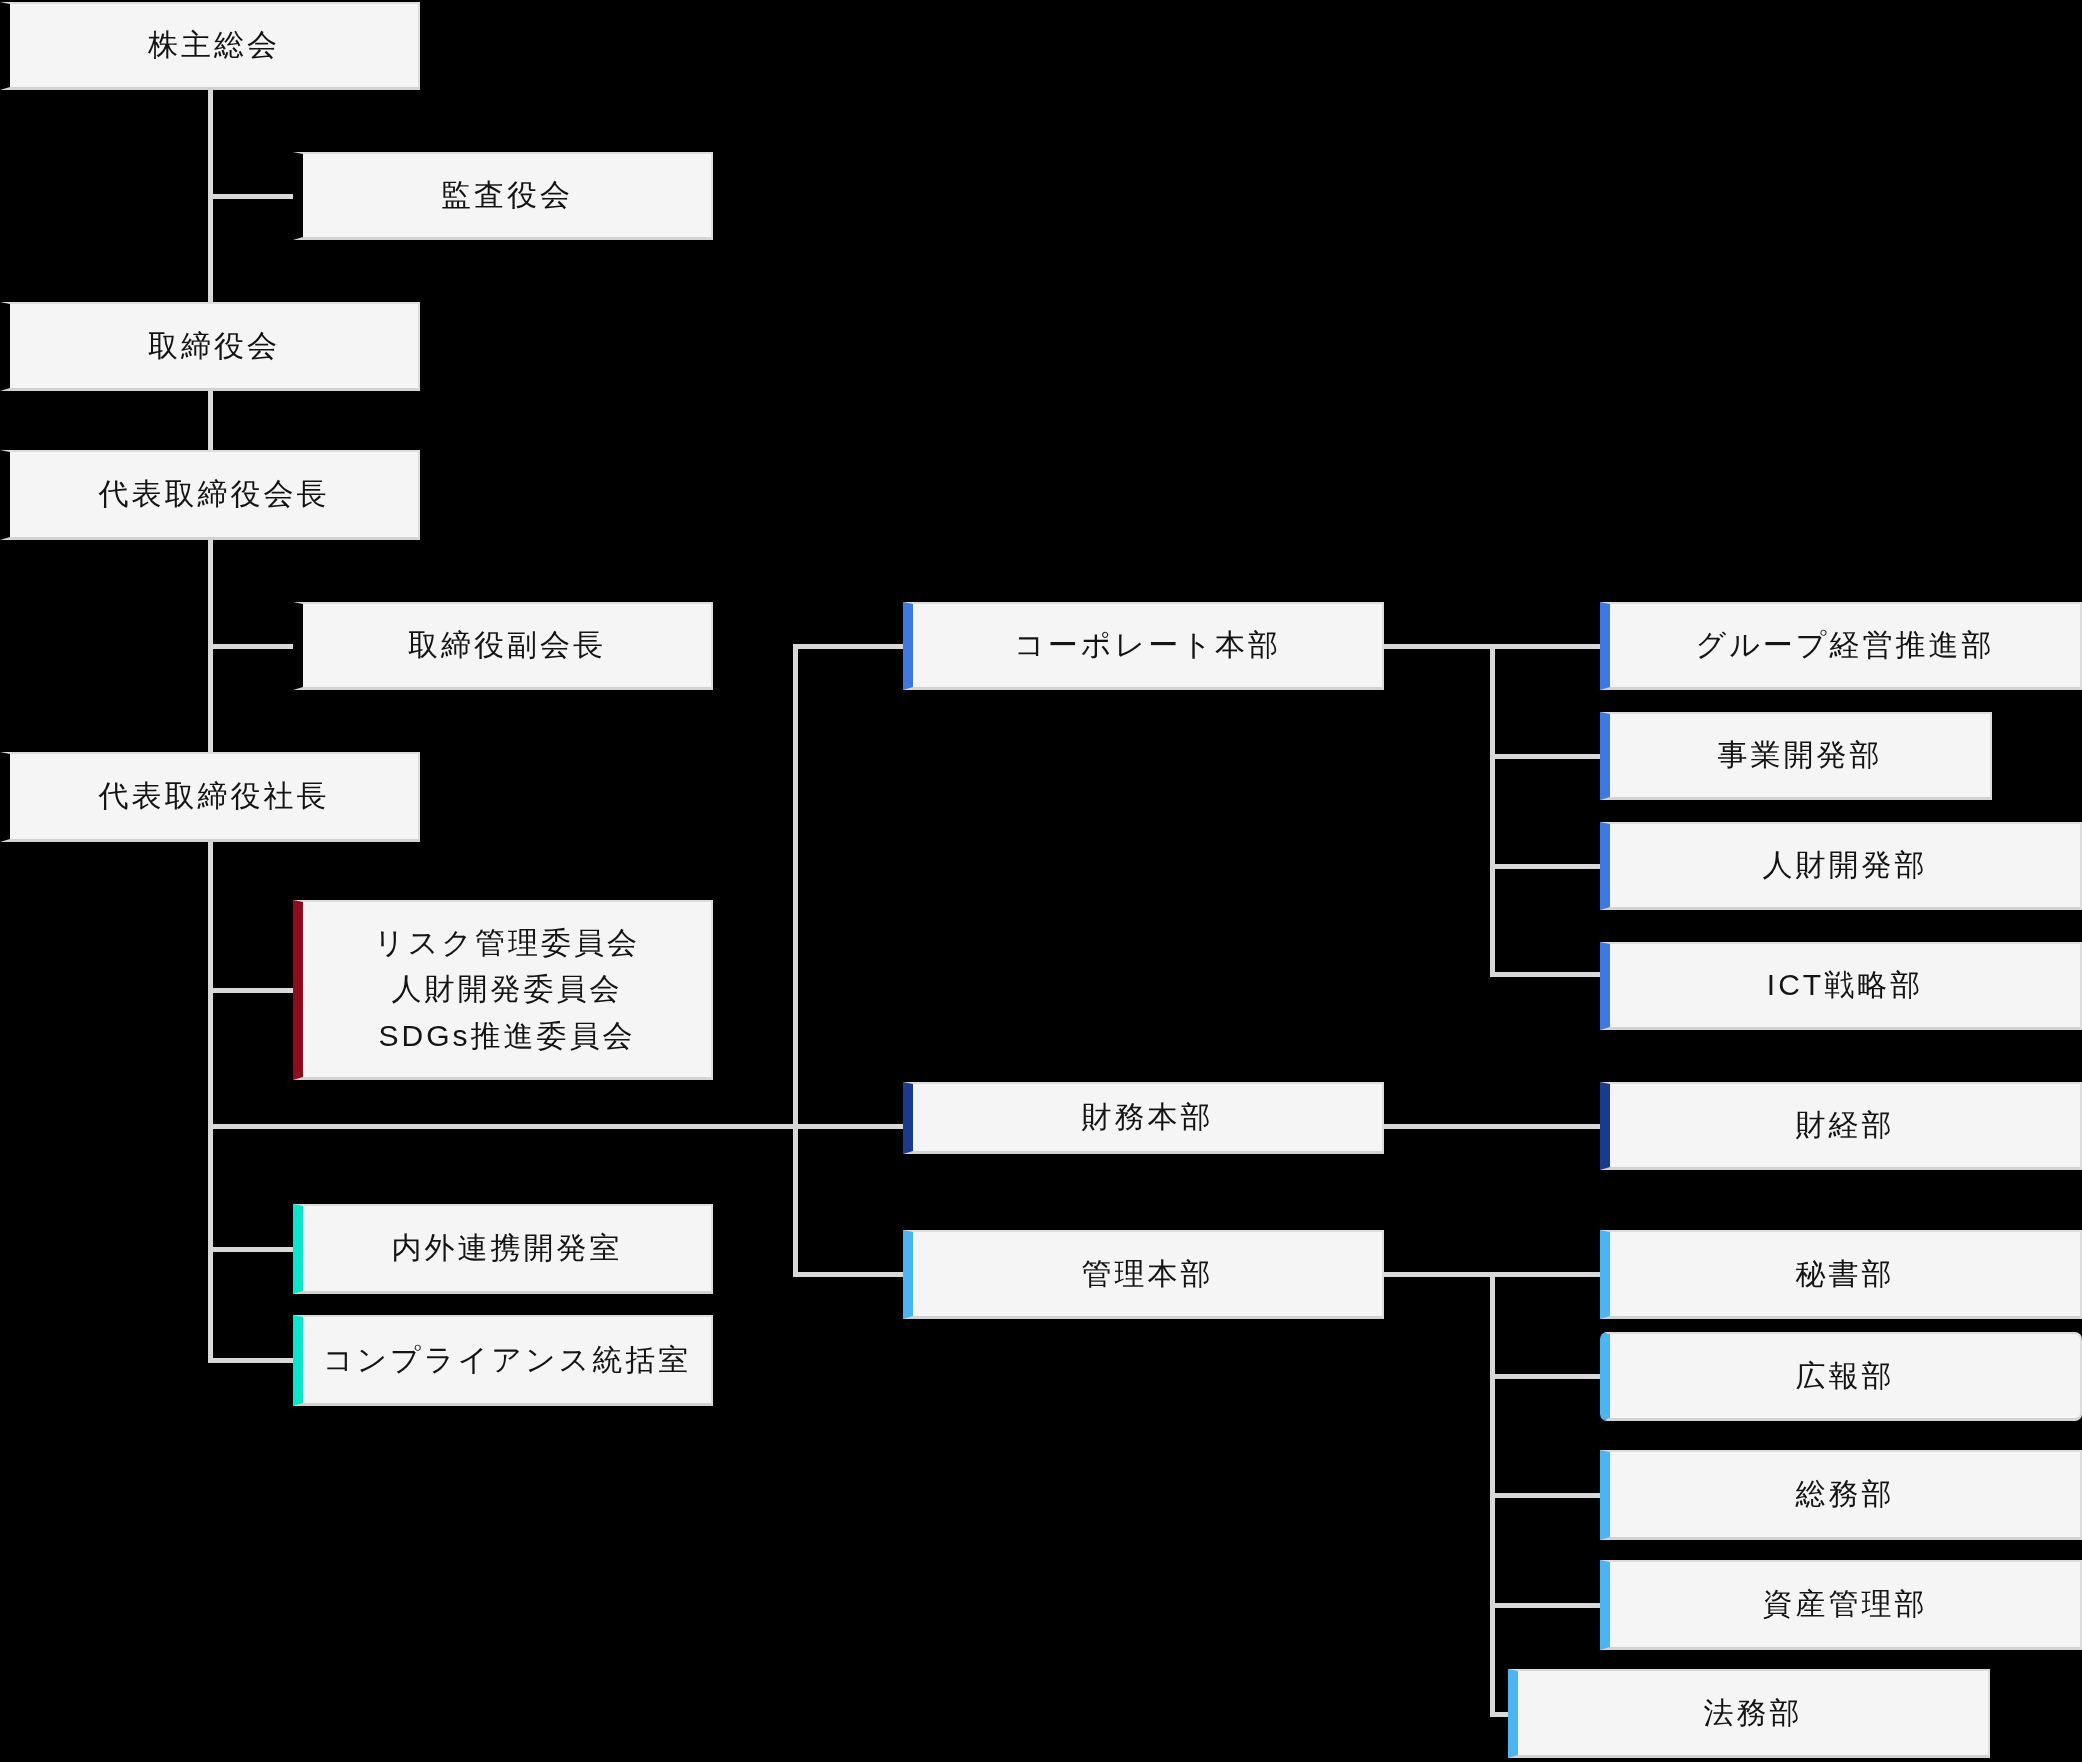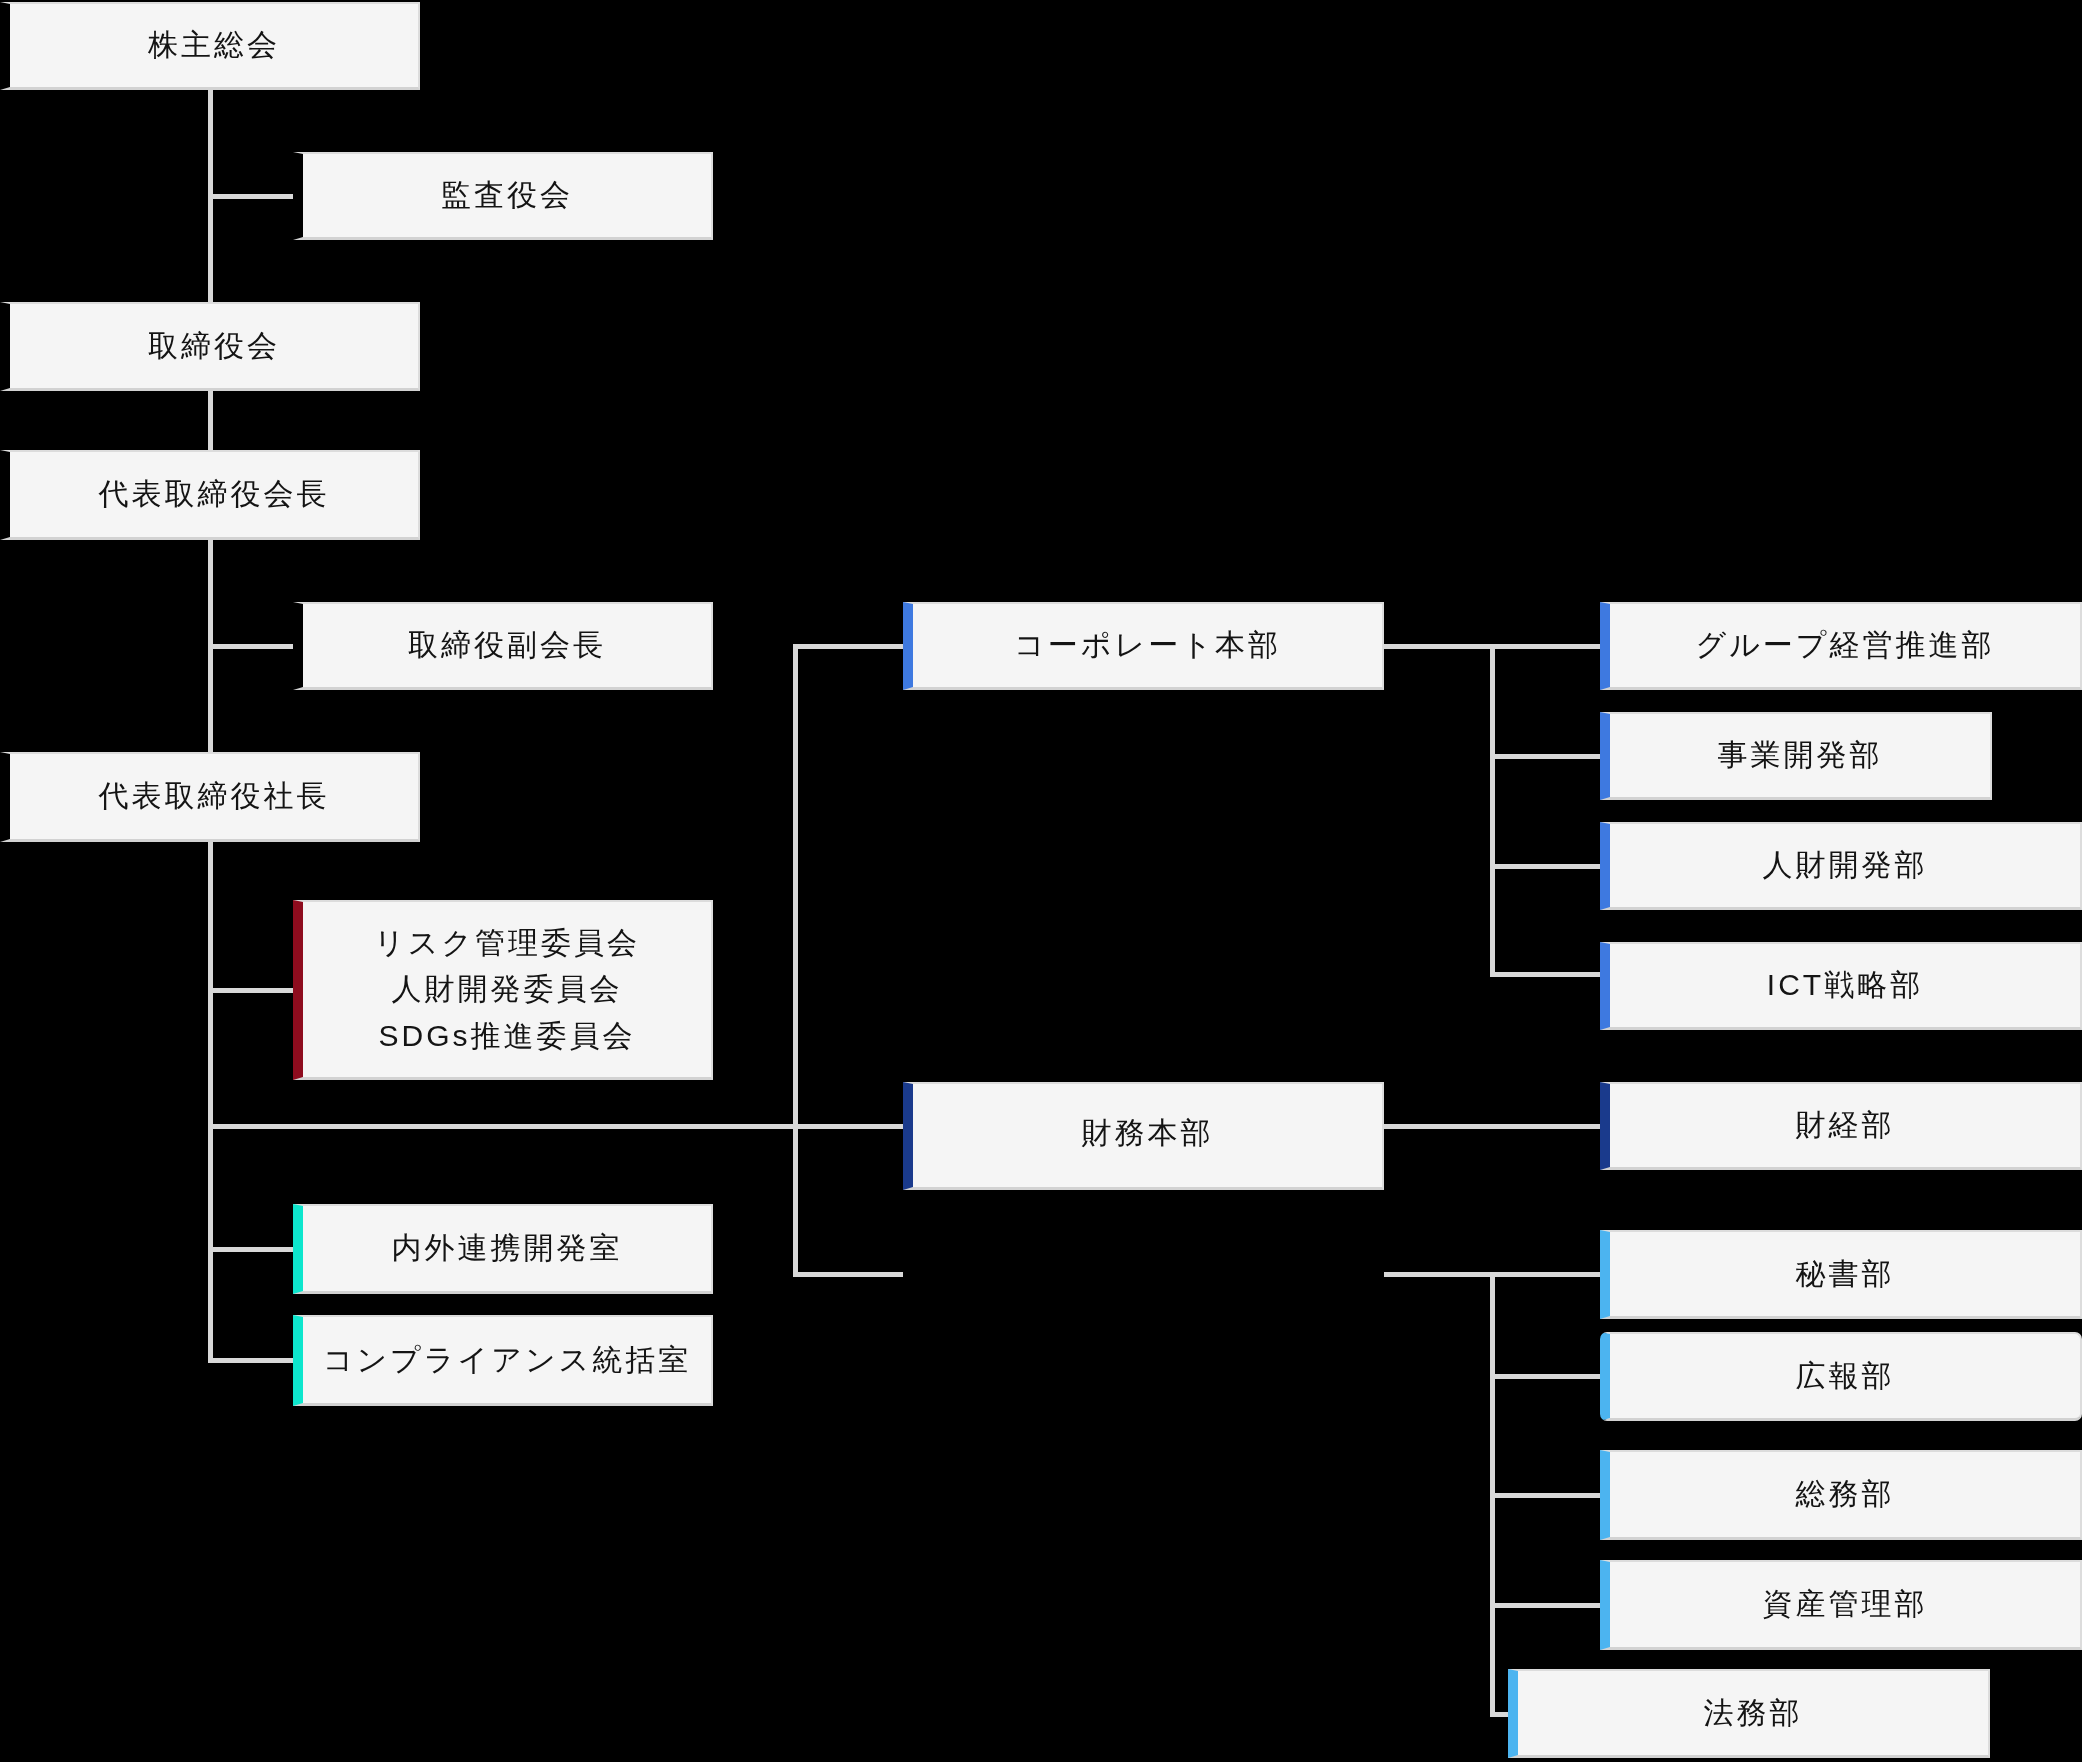--- a/index.html
+++ b/index.html
@@ -99,22 +99,25 @@
   <div class="node" style="left: 293px; top: 1204px; width: 420px; height: 90px; border-left-color: rgb(13, 230, 205);">
     <span>内外連携開発室</span>
   </div>
   <div class="node" style="left: 293px; top: 1315px; width: 420px; height: 91px; border-left-color: rgb(13, 230, 205);">
     <span>コンプライアンス統括室</span>
   </div>
 
   <div class="node" style="left: 903px; top: 602px; width: 481px; height: 88px; border-left-color: rgb(62, 121, 224);">
     <span>コーポレート本部</span>
   </div>
-  <div class="node" style="left: 903px; top: 1082px; width: 481px; height: 108px; border-left-color: rgb(26, 58, 140); font-family: Liberation Mono, monospace;">
+  <div class="node" style="left: 903px; top: 1082px; width: 481px; height: 72px; border-left-color: rgb(26, 58, 140);">
     <span>財務本部</span>
+  </div>
+  <div class="node" style="left: 903px; top: 1230px; width: 481px; height: 89px; border-left-color: rgb(76, 180, 240);">
+    <span>管理本部</span>
   </div>
 
   <div class="node" style="left: 1600px; top: 602px; width: 482px; height: 88px; border-left-color: rgb(62, 121, 224);">
     <span>グループ経営推進部</span>
   </div>
   <div class="node" style="left: 1600px; top: 712px; width: 392px; height: 88px; border-left-color: rgb(62, 121, 224);">
     <span>事業開発部</span>
   </div>
   <div class="node" style="left: 1600px; top: 822px; width: 482px; height: 88px; border-left-color: rgb(62, 121, 224);">
     <span>人財開発部</span>

